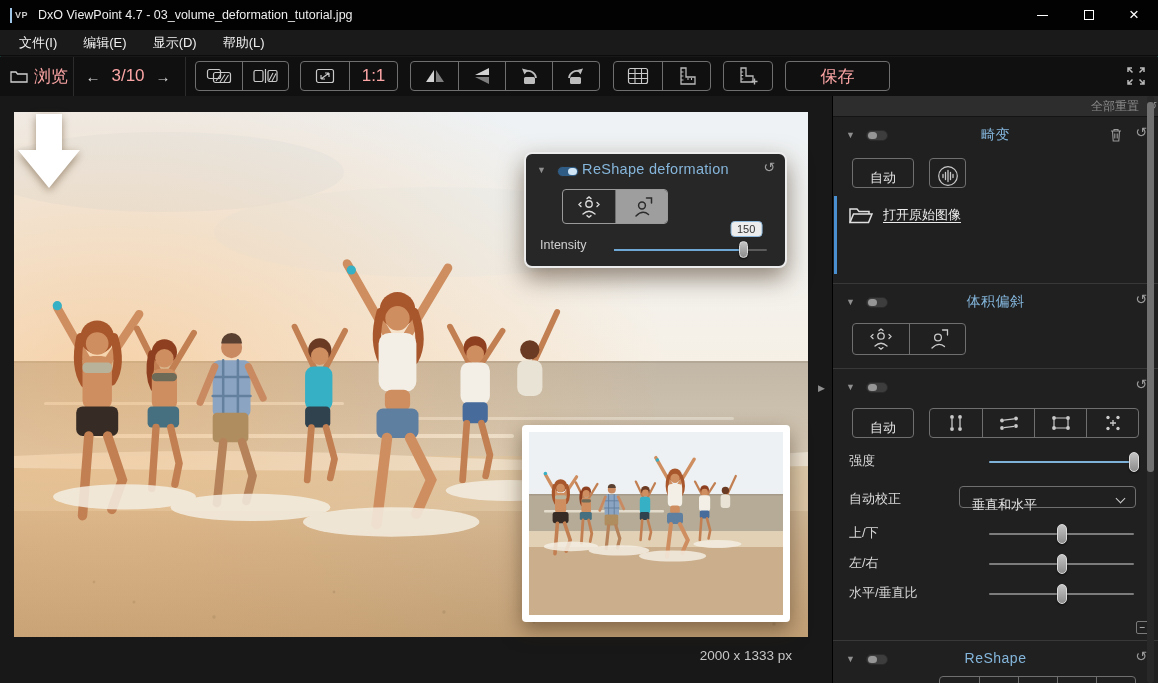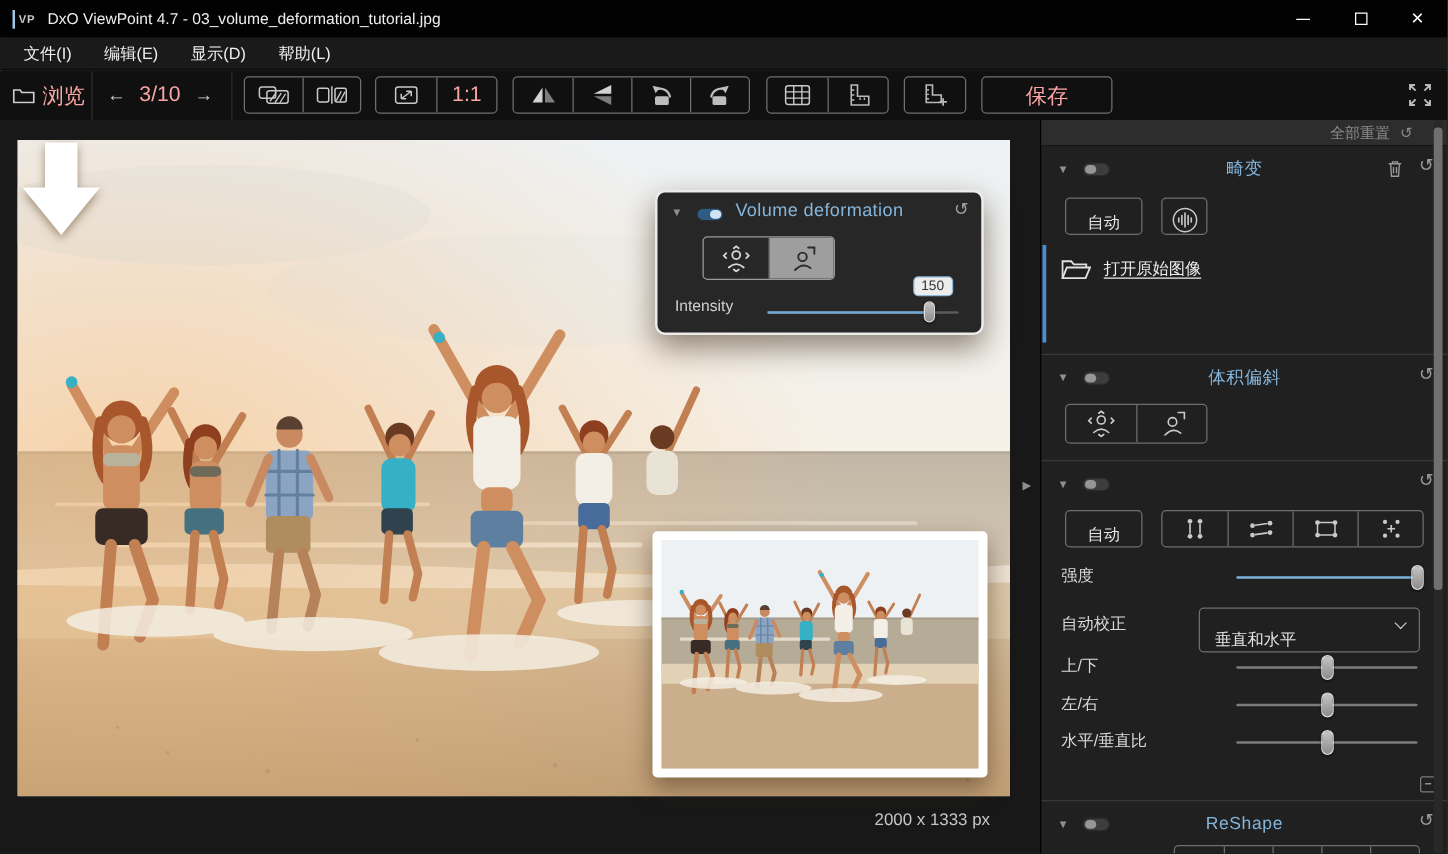--- a/index.html
+++ b/index.html
@@ -58,21 +58,21 @@
   #ovp-fill{position:absolute;left:0;top:0;height:2px;background:#6fa8d4}
   .handle{position:absolute;top:-9px;width:10px;height:20px;border-radius:5px;background:linear-gradient(#c4c4c4,#8c8c8c);border:1px solid #dcdcdc;box-shadow:0 1px 2px rgba(0,0,0,.6)}
   #ovp .handle{top:-8px;width:9px;height:17px}
   .bubble{position:absolute;bottom:20px;left:50%;transform:translateX(-42%);width:32px;height:16px;border:1px solid #8fb9dc;border-radius:4px;background:#ededed;color:#333;font-size:11px;display:flex;align-items:center;justify-content:center}
 
   
   #inset{position:absolute;left:508px;top:313px;width:268px;height:197px;background:#fff;border-radius:4px;padding:7px;box-shadow:0 8px 20px rgba(60,40,20,.5)}
 
   
   #sidebar{position:absolute;left:832px;top:0;width:326px;height:587px;background:#202020;border-left:1px solid #000;overflow:hidden}
-  #reset-strip{position:absolute;left:0;top:0;width:100%;height:21px;background:#2d2d2d;border-bottom:1px solid #141414;display:flex;align-items:center;justify-content:flex-end;padding-right:28px;gap:8px}
+  #reset-strip{position:absolute;left:0;top:0;width:100%;height:21px;background:#2d2d2d;border-bottom:1px solid #141414;display:flex;align-items:center;justify-content:flex-end;padding-right:1px;gap:8px}
   #reset-strip span{font-size:12px;color:#8a8a8a}
   .divider{position:absolute;left:0;right:0;height:1px;background:#383838}
   .sec-header{position:absolute;left:0;right:0;height:30px}
   .sec-chevron{font-size:9px;color:#8f8f8f}
   .sec-header .sec-chevron{position:absolute;left:13px;top:10px}
   .sec-title{position:absolute;left:0;right:0;top:6px;text-align:center;font-size:14px;color:#84b6dc;letter-spacing:.5px}
   .sec-undo{position:absolute;right:11px;top:4px;font-size:14px;color:#9a9a9a}
   .sec-trash{position:absolute;right:36px;top:8px}
   .toggle{width:22px;height:11px;background:#3d3d3d;border:1px solid #2a2a2a;border-radius:6px;position:relative}
   .sec-header .toggle{position:absolute;left:33px;top:10px}
@@ -81,21 +81,21 @@
   .toggle.on .knob{left:auto;right:1px;background:#cfe4f4}
   .btn{border:1px solid #6f6f6f;border-radius:4px;color:#e3e3e3;display:flex;align-items:flex-end;justify-content:center;font-size:13px;background:transparent}
   .msg-block{position:absolute;left:1px;right:10px;border-left:3px solid #4a8fd0}
   .msg-text{padding:2px 10px 0 12px;font-size:13px;line-height:19px;color:#d6d6d6}
   .open-row{display:flex;align-items:center;gap:10px;padding:10px 0 6px 12px}
   .open-link{font-size:13px;color:#ededed;text-decoration:underline;text-underline-offset:3px}
   .srow{position:absolute;left:0;right:0;height:26px}
   .srow .lbl{position:absolute;left:16px;top:4px;font-size:13px;color:#dadada}
   .track{position:absolute;left:156px;right:24px;top:13px;height:2px;background:#7c7c7c;border-radius:1px}
   .track.blue{background:#7fb2d9}
-  .select{position:absolute;left:126px;right:22px;top:0;height:36px;border:1px solid #6f6f6f;border-radius:4px;display:flex;align-items:center;padding:15px 28px 0 12px;font-size:13px;color:#e3e3e3}
+  .select{position:absolute;left:126px;right:22px;top:0;height:22px;border:1px solid #6f6f6f;border-radius:4px;display:flex;align-items:center;padding:15px 28px 0 12px;font-size:13px;color:#e3e3e3}
   .chev{position:absolute;right:11px;top:8px;width:7px;height:7px;border-right:1.5px solid #cfcfcf;border-bottom:1.5px solid #cfcfcf;transform:rotate(45deg)}
   #minus-btn{position:absolute;left:303px;top:525px;width:13px;height:13px;border:1px solid #7a7a7a;border-radius:2px;color:#cfcfcf;font-size:10px;display:flex;align-items:center;justify-content:center;line-height:1}
   #scroll-track{position:absolute;right:4px;top:0;width:7px;height:587px;background:#282828;border-radius:3px}
   #scroll-thumb{position:absolute;right:4px;top:6px;width:7px;height:370px;background:#707070;border-radius:3px}
   #reshape-seg{position:absolute;left:106px;top:580px;height:26px}
   #reshape-seg>div{width:39px}
 </style>
 </head>
 <body>
 
@@ -371,21 +371,21 @@
 
         <svg id="down-arrow" width="70" height="80" viewBox="0 0 70 80">
           <polygon points="22,2 48,2 48,38 66,38 35,76 4,38 22,38" fill="#ffffff"></polygon>
         </svg>
 
         <div id="ovp">
           <span class="sec-chevron">▼</span>
           <span class="toggle on" id="ovp-toggle">
               <span class="knob"></span>
             </span>
-          <span id="ovp-title">Volume deformation</span>
+          <span id="ovp-title">ReShape deformation</span>
           <span id="ovp-undo">↺</span>
           <div class="seg" id="ovp-seg">
             <div>
               <svg class="ic" width="24" height="22" viewBox="0 0 24 22">
                 <g stroke="#d8d8d8" stroke-width="1.4" fill="none" stroke-linecap="round">
                   <circle cx="12" cy="8" r="3.2"></circle>
                   <path d="M6,18 Q12,12.5 18,18"></path>
                   <polyline points="4,6.5 2,8.5 4,10.5"></polyline>
                   <polyline points="20,6.5 22,8.5 20,10.5"></polyline>
                   <polyline points="10,2.6 12,1 14,2.6"></polyline>

